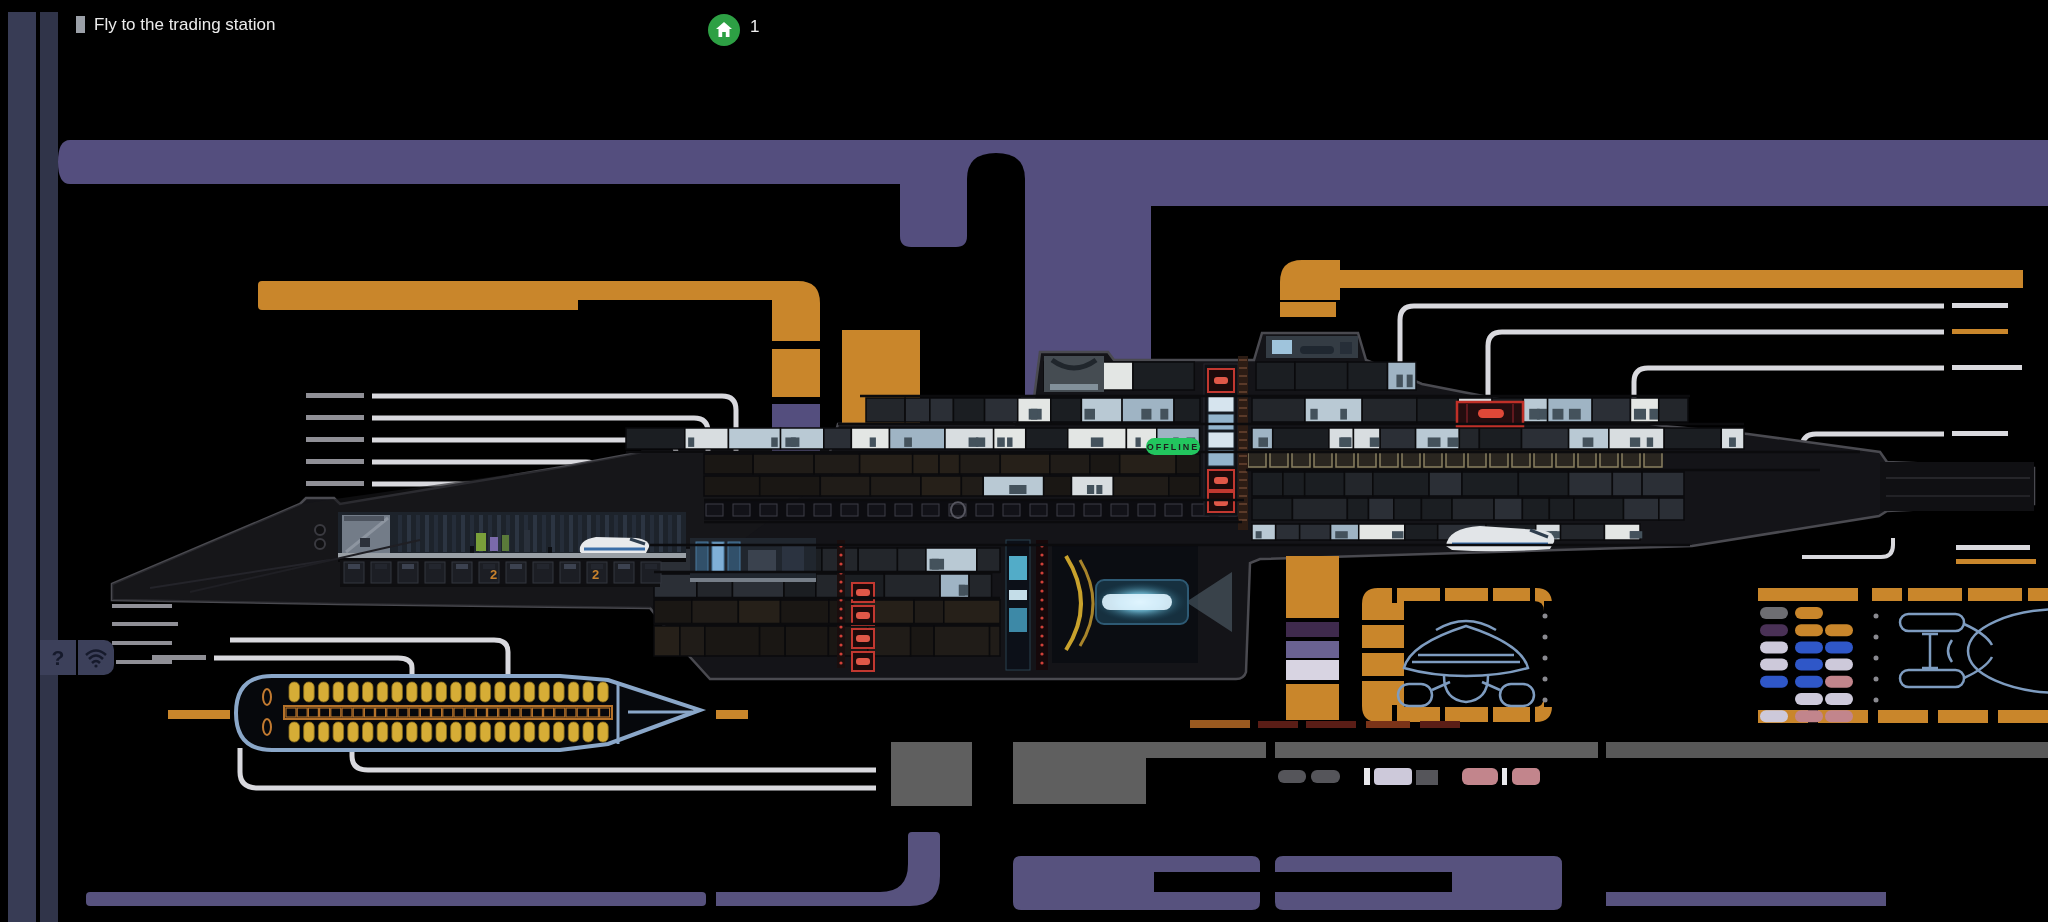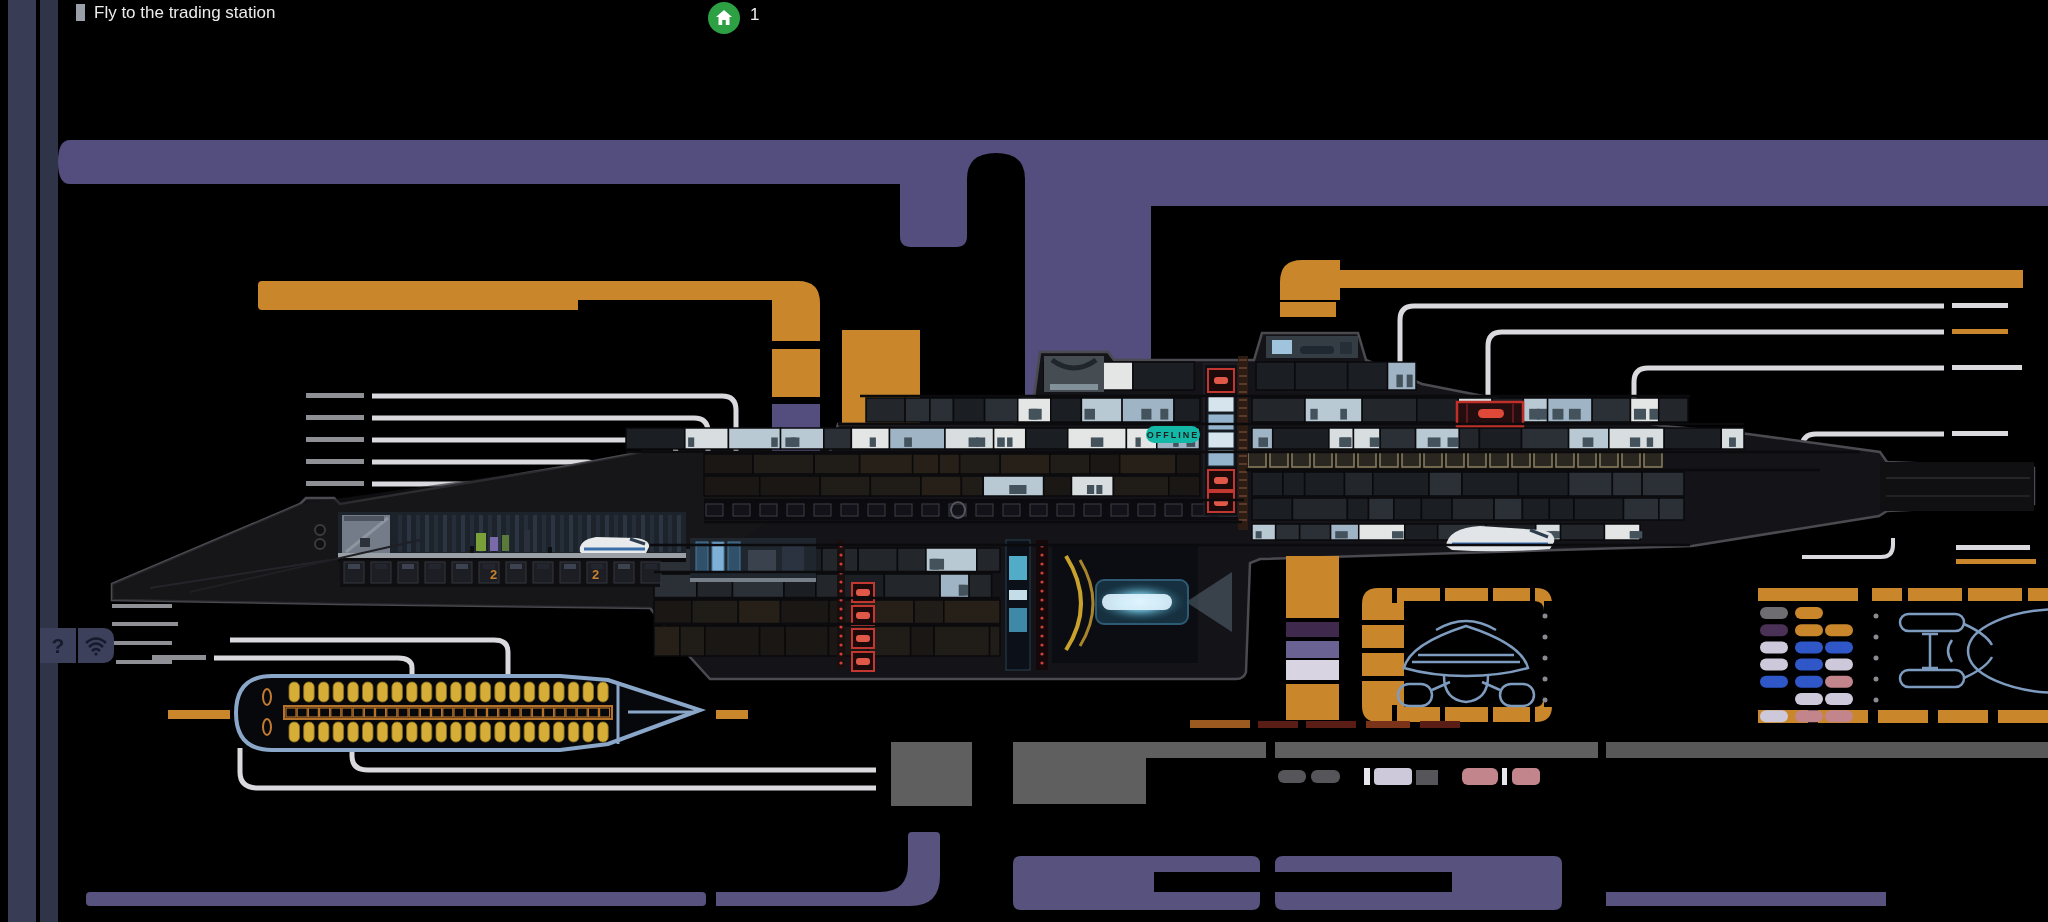--- a/index.html
+++ b/index.html
@@ -1,31 +1,31 @@
 <!DOCTYPE html>
 <html><head>
 <meta charset="utf-8">
 <style>
   html,body{margin:0;padding:0;background:#000;}
   #stage{position:relative;width:2048px;height:922px;background:#000;overflow:hidden;
          font-family:"Liberation Sans", sans-serif;}
   #scene{position:absolute;left:0;top:0;}
-  .overlay{position:absolute;}
+  .overlay{position:absolute;margin-top:12px;}
   #objective-marker{left:76px;top:4px;width:9px;height:17px;background:#9ba0a8;}
   #objective-text{left:94px;top:0px;color:#ececec;font-size:17px;line-height:26px;white-space:nowrap;}
   #home-button{left:708px;top:2px;width:32px;height:32px;border-radius:50%;background:#2da044;
                display:flex;align-items:center;justify-content:center;}
   #home-count{left:750px;top:5px;color:#f0f0f0;font-size:17px;}
   #left-strip-a{left:8px;top:0;width:28px;height:922px;background:#383c55;}
   #left-strip-b{left:40px;top:0;width:18px;height:922px;background:#303449;}
   #help-bar{left:40px;top:628px;height:35px;display:flex;gap:2px;}
   .help-cell{width:36px;height:35px;background:#3c405a;display:flex;align-items:center;justify-content:center;}
   #wifi-button{border-radius:0 10px 10px 0;}
   #help-button span{color:#161a2c;font-size:21px;font-weight:bold;}
-  #offline-badge{left:1146px;top:426px;width:54px;height:17px;background:#14b8a6;border-radius:9px;
+  #offline-badge{left:1146px;top:426px;width:54px;height:17px;background:#22c55e;border-radius:9px;
     color:#1f1f1f;font-size:9px;font-weight:bold;letter-spacing:2px;display:flex;align-items:center;
     justify-content:center;font-family:"Liberation Sans",sans-serif;}
 </style>
 </head>
 <body>
 
 <div id="stage">
 
 <svg id="scene" width="2048" height="922" viewBox="0 0 2048 922">
   <defs>

